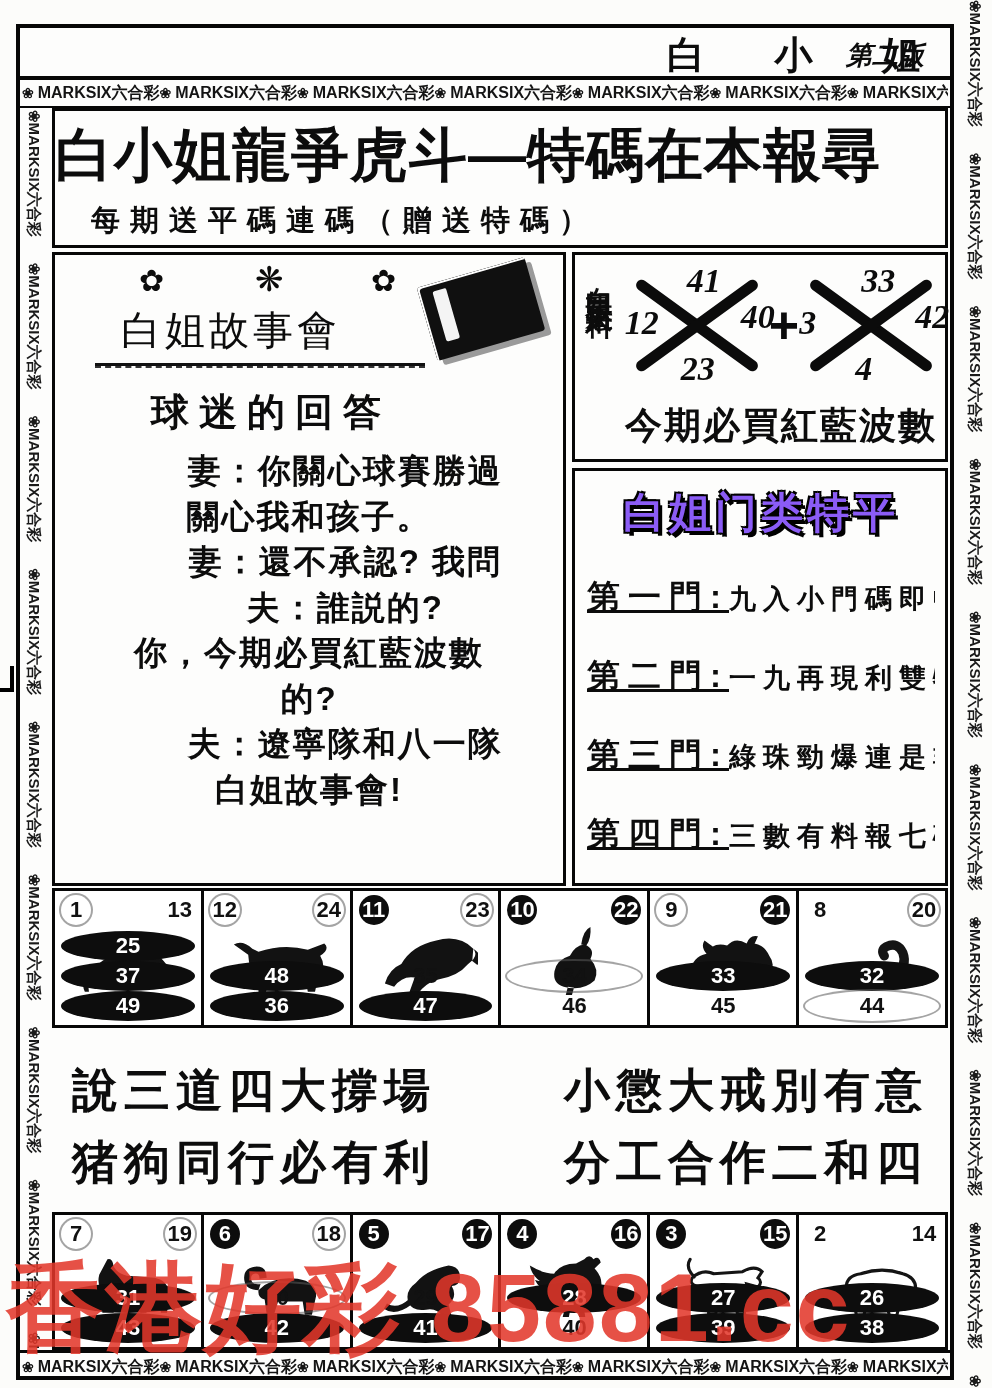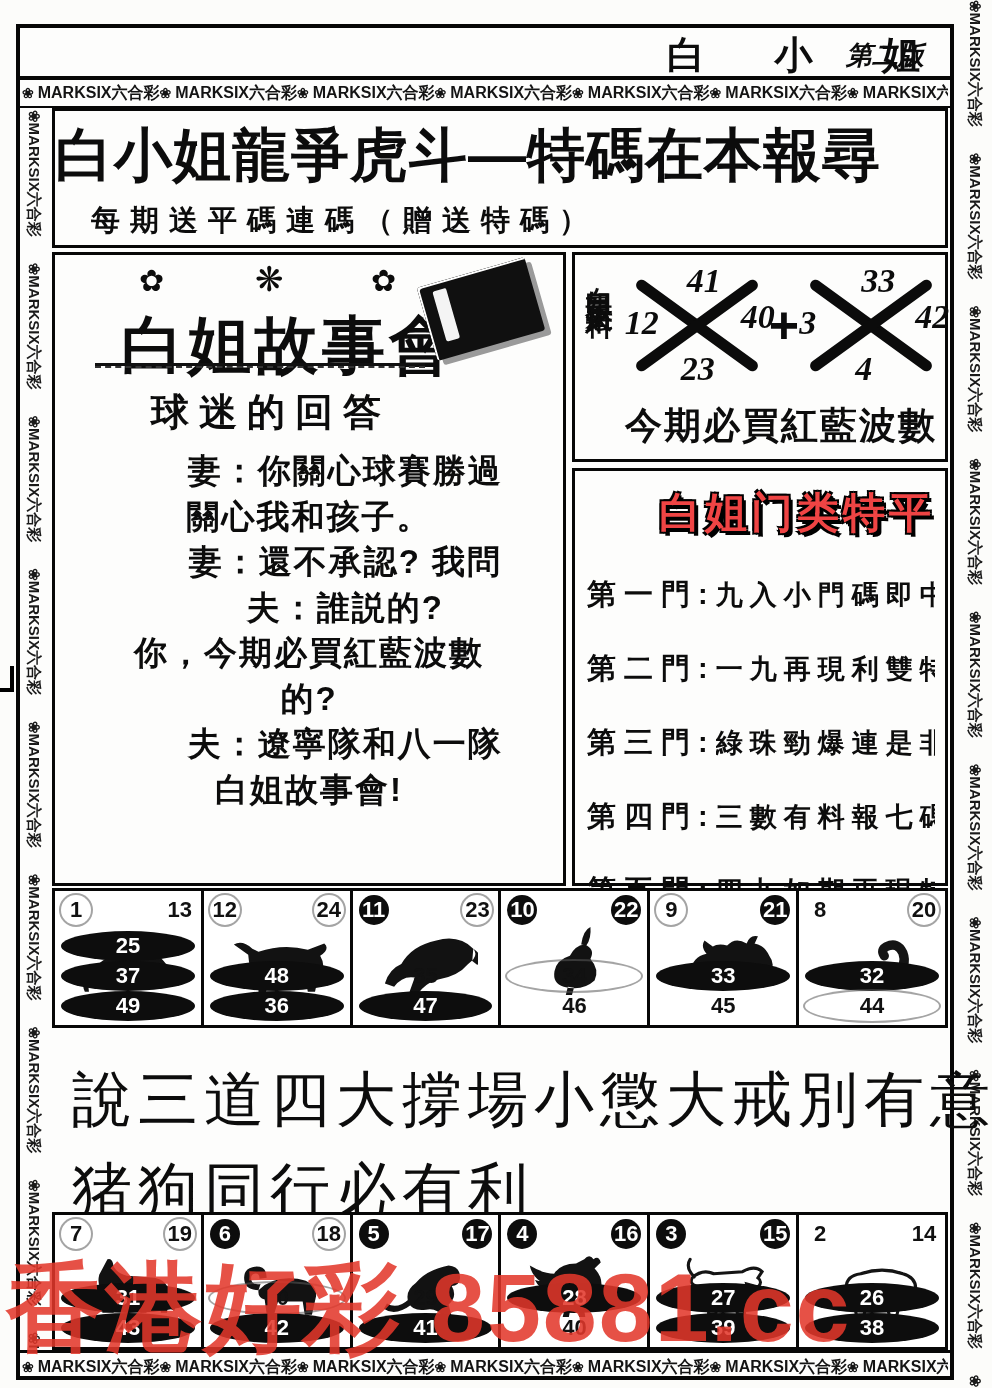--- a/index.html
+++ b/index.html
@@ -23,21 +23,21 @@
   .vband .inner { transform-origin:0 0; transform:rotate(90deg); display:flex; gap:26px; align-items:center; font-weight:bold; font-size:15px; white-space:nowrap; color:#1a1a1a; }
 
   
   .headbox { position:absolute; left:52px; top:108px; width:896px; height:140px; border:3px solid #070707; text-align:left; }
   .headline { margin-top:6px; font-size:58px; font-weight:900; letter-spacing:1px; }
   .subhead { margin-top:6px; font-size:29px; font-weight:800; letter-spacing:10px;margin-left:36px; }
 
   
   .storybox { position:absolute; left:52px; top:252px; width:514px; height:634px; border:3px solid #070707; }
   .deco { position:absolute; font-size:30px; }
-  .story-head { position:absolute; left:66px; top:48px; font-size:63px; font-weight:700; letter-spacing:4px; }
+  .story-head { position:absolute; left:66px; top:48px; font-size:40px; font-weight:400; letter-spacing:4px; }
   .story-underline { position:absolute; left:40px; top:108px; width:330px; border-top:3px solid #111; border-bottom:2px dashed #333; height:5px; }
   .book { position:absolute; right:26px; top:16px; width:112px; height:76px; background:#101010; transform:rotate(-16deg); box-shadow:5px 6px 0 #9a9a9a, 2px 2px 0 #fff inset; border-radius:3px; }
   .book .label { position:absolute; left:14px; top:8px; width:14px; height:52px; background:#f4f4f4; border-radius:2px; }
   .story-title { margin:132px 0 6px 96px; font-size:38px; font-weight:700; letter-spacing:10px; }
   .story-text { padding:4px 14px 0 14px; font-size:33px; line-height:1.38; font-weight:600; letter-spacing:2px;text-align:center; }
   .story-text p.ind { text-indent:2.2em; }
 
   
   .tipsbox { position:absolute; left:572px; top:252px; width:376px; height:210px; border:3px solid #070707; }
   .sidelabel { position:absolute; left:8px; top:10px; width:34px; writing-mode:vertical-rl; text-orientation:upright; font-size:27px; font-weight:900; letter-spacing:5px; }
@@ -46,41 +46,41 @@
   .cross .bar { position:absolute; left:-8px; top:54px; width:148px; height:11px; background:#0b0b0b; border-radius:6px; }
   .cross .a { transform:rotate(36deg); }
   .cross .b { transform:rotate(-36deg); }
   .cn { position:absolute; font-family:"Liberation Serif", serif; font-style:italic; font-weight:700; font-size:34px; }
   .cn.t { top:-4px; left:56px; } .cn.l { top:38px; left:-6px; } .cn.r { top:32px; right:-12px; } .cn.bm { bottom:-4px; left:50px; }
   .plus { font-size:52px; font-weight:900; margin:0 2px; }
   .tips-bottom { position:absolute; left:46px; right:4px; bottom:8px; text-align:center; font-size:37px; font-weight:900; letter-spacing:2px; }
 
   
   .gatesbox { position:absolute; left:572px; top:468px; width:376px; height:418px; border:3px solid #070707; padding:14px 10px 0 12px; }
-  .gates-title { text-align:right; font-size:42px; font-weight:900; letter-spacing:4px; color:#ef4444;
+  .gates-title { text-align:center; font-size:42px; font-weight:900; letter-spacing:4px; color:#8b5cf6;
     text-shadow:-2px -2px 0 #000, 2px -2px 0 #000, -2px 2px 0 #000, 2px 2px 0 #000, 4px 4px 0 #000; }
   .gaterow { display:flex; align-items:baseline; margin-top:34px; white-space:nowrap; }
-  .glabel { font-size:29px; font-weight:800; letter-spacing:8px; }
+  .glabel { font-size:33px; font-weight:800; letter-spacing:8px;text-decoration:underline; }
   .gtext { font-family:"Liberation Serif", serif; font-size:27px; font-weight:600; letter-spacing:7px; overflow:hidden; }
 
   
   .zrowwrap { position:absolute; left:52px; width:896px; height:140px; display:flex; border:3px solid #070707; }
   .zcell { position:relative; flex:1 1 0; border-right:3px solid #070707; background:#fff; }
   .zcell:last-child { border-right:none; }
   .zcorner { position:absolute; display:flex; justify-content:space-between; left:6px; right:6px; }
   .zcorner.top { top:4px; } .zcorner.bot { bottom:4px;flex-direction:column; }
   .badge { min-width:30px; height:30px; line-height:30px; text-align:center; font-size:22px; font-weight:700; border-radius:50%; }
   .b-dark { background:#0d0d0d; color:#fff; }
   .b-stamp { color:#111; box-shadow:0 0 0 2px rgba(90,90,90,.55); }
   .b-plain { color:#111; }
   .animal { position:absolute; left:50%; top:52%; transform:translate(-50%,-50%); }
 
   
   .couplets { position:absolute; left:52px; top:1032px; width:896px; height:178px; padding:18px 20px 0 20px; }
-  .cpline { display:flex; justify-content:space-between; font-size:60px; font-weight:400; letter-spacing:6px; margin-top:10px; white-space:nowrap; }
+  .cpline { display:flex; justify-content:space-between; font-size:46px; font-weight:700; letter-spacing:6px; margin-top:10px; white-space:nowrap; }
 
   
   .watermark { position:absolute; left:6px; top:1244px; width:990px; font-size:97px; font-weight:900; letter-spacing:2px; white-space:nowrap; z-index:40; }
 
   .regmark { position:absolute; left:0; top:666px; width:14px; height:26px; border-bottom:4px solid #000; border-right:4px solid #000; z-index:5; }
 </style>
 </head>
 <body>
 
 <div class="page">
@@ -314,20 +314,21 @@
       </div>
     </div>
 
   <div class="couplets">
     <div class="cpline">
       <span>說三道四大撐場</span>
       <span>小懲大戒別有意</span>
     </div>
     <div class="cpline">
       <span>猪狗同行必有利</span>
+      <span>分工合作二和四</span>
     </div>
   </div>
 
   <div class="zrowwrap" id="zrow-1" style="top:1212px; height:138px;">
       <div class="zcell">
         <div class="zcorner top">
           <span class="badge b-stamp">7</span>
           <span class="badge b-stamp">19</span>
         </div>
         <svg viewBox="0 0 100 72" width="104" height="74" class="animal">

